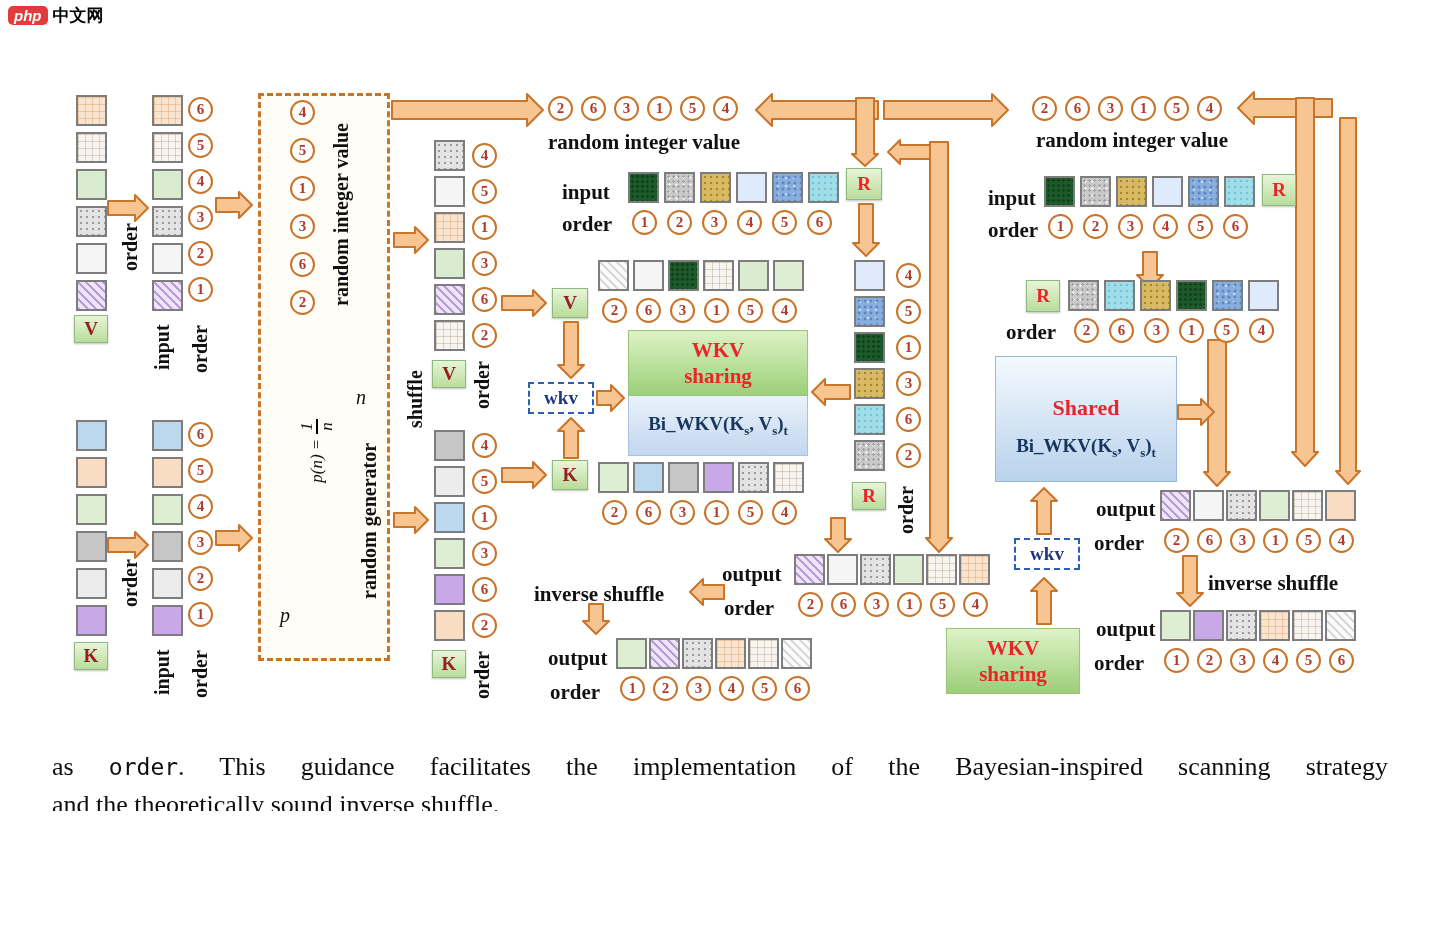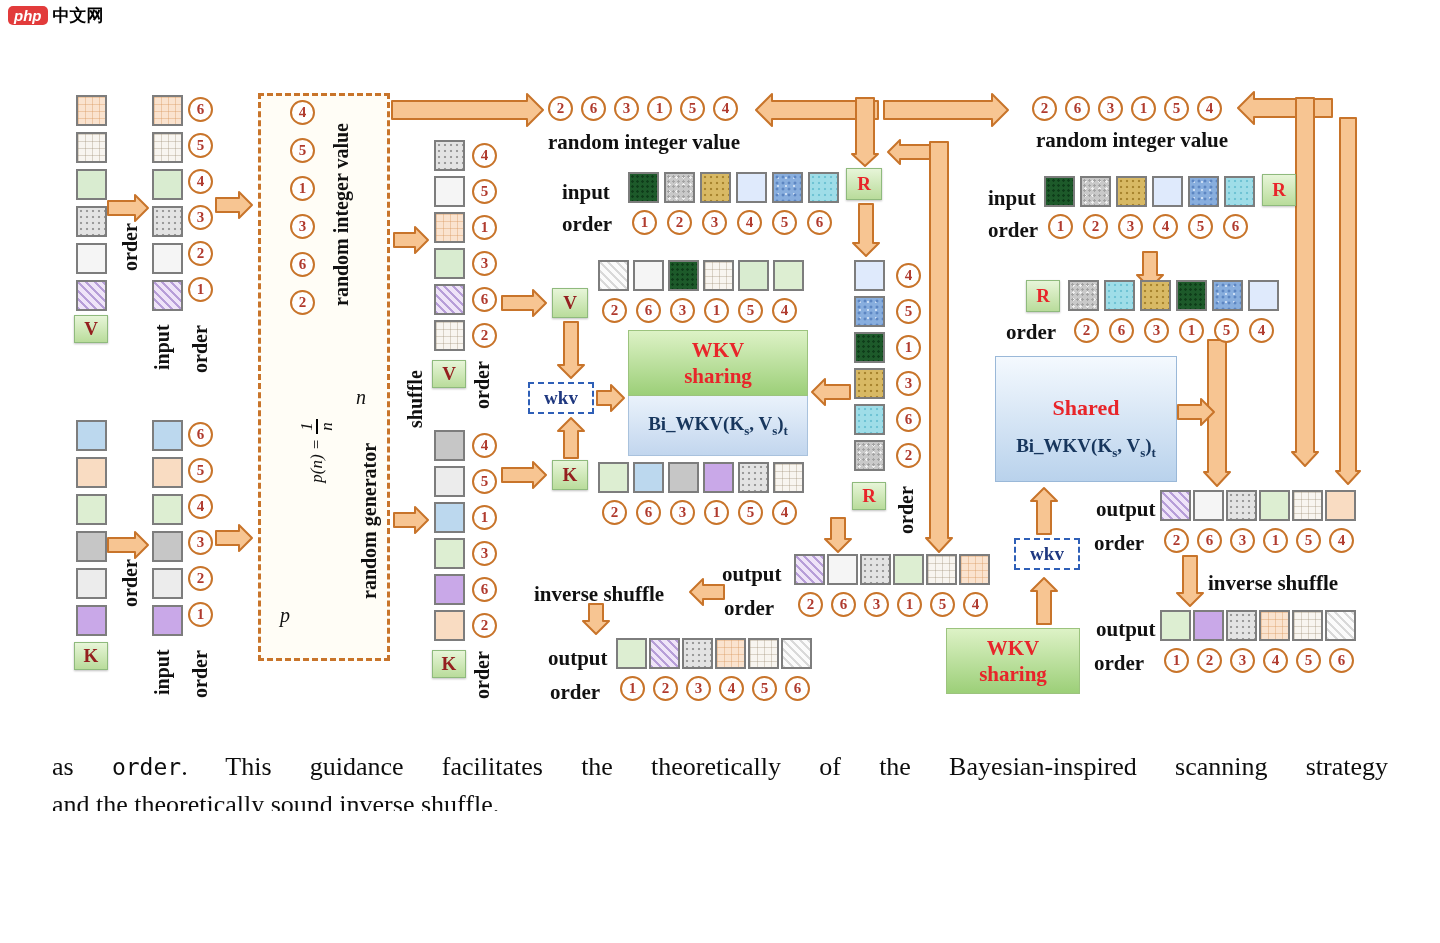--- a/index.html
+++ b/index.html
@@ -486,21 +486,21 @@
   <div class="abs crow" style="left:1164px;top:648px">
       <span class="circle">1</span>
       <span class="circle">2</span>
       <span class="circle">3</span>
       <span class="circle">4</span>
       <span class="circle">5</span>
       <span class="circle">6</span>
     </div>
 
   <div class="abs caption" id="caption">
-      <div class="cap-line"><span>as </span><span class="mono">order</span><span>. This guidance facilitates the theoretically of the Bayesian-inspired scanning strategy</span></div>
+      <div class="cap-line"><span>as </span><span class="mono">order</span><span>. This guidance facilitates the implementation of the Bayesian-inspired scanning strategy</span></div>
       <div class="cap-line"><span>and the theoretically sound inverse shuffle.</span></div>
     </div>
 
   <span class="abs fragment" style="left:694px;top:922px">t</span>
   <div class="abs panel" style="left:88px;top:936px;width:282px;height:60px"></div>
   <div class="abs panel" style="left:375px;top:936px;width:285px;height:60px"></div>
   <div class="abs panel" style="left:770px;top:907px;width:372px;height:60px">
     <svg width="368" height="55">
       <line x1="14" y1="32" x2="14" y2="6" stroke="#222" stroke-width="1.5"></line>
       <polygon points="11,8 17,8 14,1" fill="#222"></polygon>

